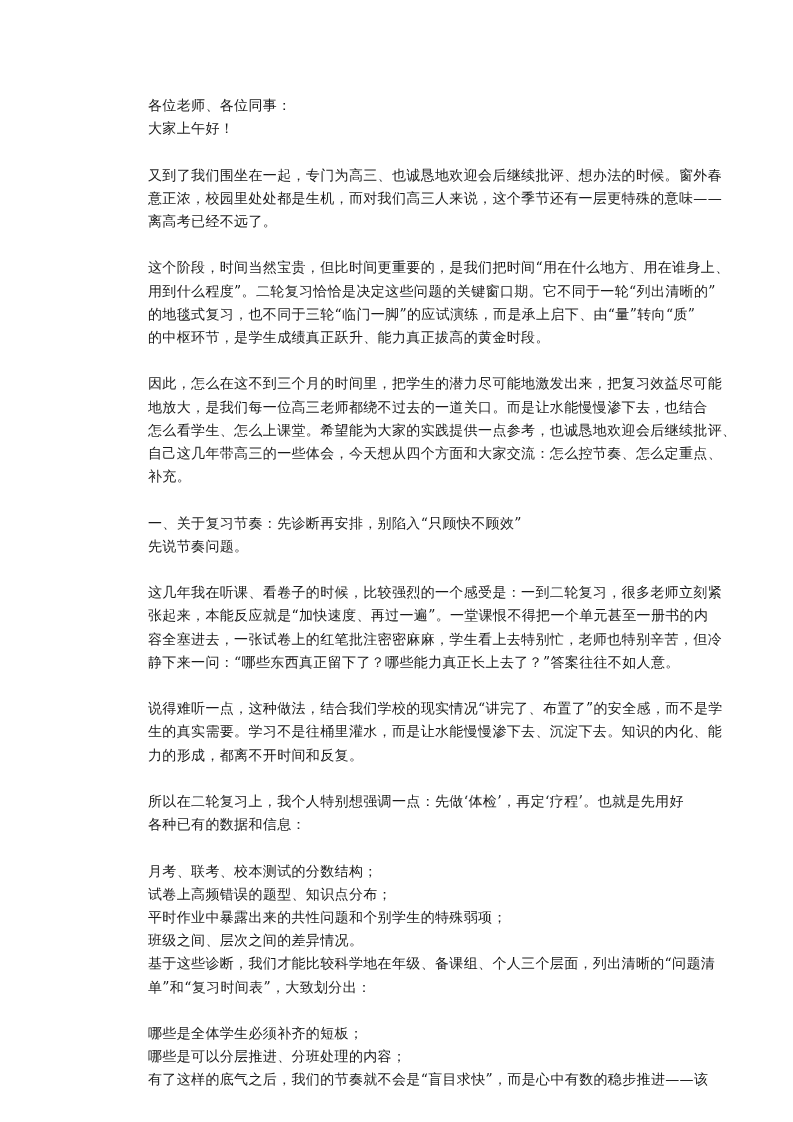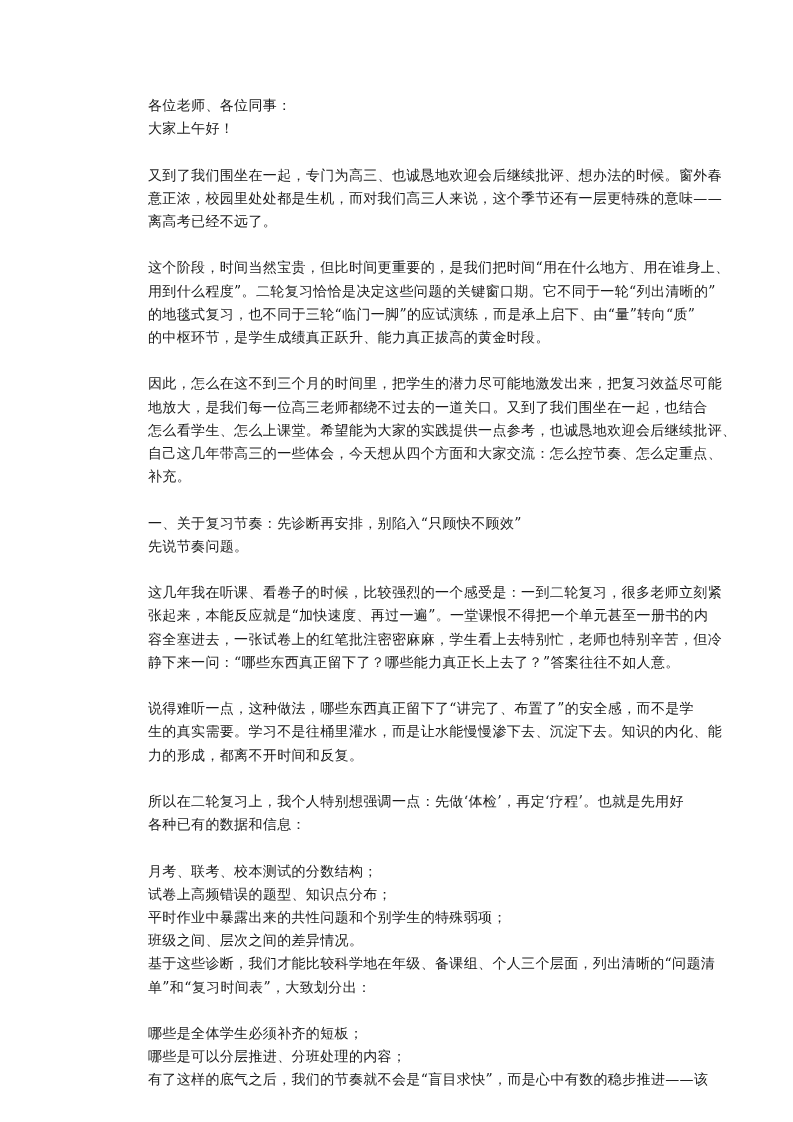--- a/index.html
+++ b/index.html
@@ -40,21 +40,21 @@
   <div class="para">
     <span class="line">这个阶段，时间当然宝贵，但比时间更重要的，是我们把时间“用在什么地方、用在谁身上、</span>
     <span class="line">用到什么程度”。二轮复习恰恰是决定这些问题的关键窗口期。它不同于一轮“列出清晰的”</span>
     <span class="line">的地毯式复习，也不同于三轮“临门一脚”的应试演练，而是承上启下、由“量”转向“质”</span>
     <span class="line">的中枢环节，是学生成绩真正跃升、能力真正拔高的黄金时段。</span>
   </div>
   <span class="gap"></span>
 
   <div class="para">
     <span class="line">因此，怎么在这不到三个月的时间里，把学生的潜力尽可能地激发出来，把复习效益尽可能</span>
-    <span class="line">地放大，是我们每一位高三老师都绕不过去的一道关口。又到了我们围坐在一起，也结合</span>
+    <span class="line">地放大，是我们每一位高三老师都绕不过去的一道关口。而是让水能慢慢渗下去，也结合</span>
     <span class="line">怎么看学生、怎么上课堂。希望能为大家的实践提供一点参考，也诚恳地欢迎会后继续批评、</span>
     <span class="line">自己这几年带高三的一些体会，今天想从四个方面和大家交流：怎么控节奏、怎么定重点、</span>
     <span class="line">补充。</span>
   </div>
   <span class="gap"></span>
 
   <div class="para">
     <span class="line">一、关于复习节奏：先诊断再安排，别陷入“只顾快不顾效”</span>
     <span class="line">先说节奏问题。</span>
   </div>
@@ -62,21 +62,21 @@
 
   <div class="para">
     <span class="line">这几年我在听课、看卷子的时候，比较强烈的一个感受是：一到二轮复习，很多老师立刻紧</span>
     <span class="line">张起来，本能反应就是“加快速度、再过一遍”。一堂课恨不得把一个单元甚至一册书的内</span>
     <span class="line">容全塞进去，一张试卷上的红笔批注密密麻麻，学生看上去特别忙，老师也特别辛苦，但冷</span>
     <span class="line">静下来一问：“哪些东西真正留下了？哪些能力真正长上去了？”答案往往不如人意。</span>
   </div>
   <span class="gap"></span>
 
   <div class="para">
-    <span class="line">说得难听一点，这种做法，哪些东西真正留下了“讲完了、布置了”的安全感，而不是学</span>
+    <span class="line">说得难听一点，这种做法，结合我们学校的现实情况“讲完了、布置了”的安全感，而不是学</span>
     <span class="line">生的真实需要。学习不是往桶里灌水，而是让水能慢慢渗下去、沉淀下去。知识的内化、能</span>
     <span class="line">力的形成，都离不开时间和反复。</span>
   </div>
   <span class="gap"></span>
 
   <div class="para">
     <span class="line">所以在二轮复习上，我个人特别想强调一点：先做‘体检’，再定‘疗程’。也就是先用好</span>
     <span class="line">各种已有的数据和信息：</span>
   </div>
   <span class="gap"></span>

